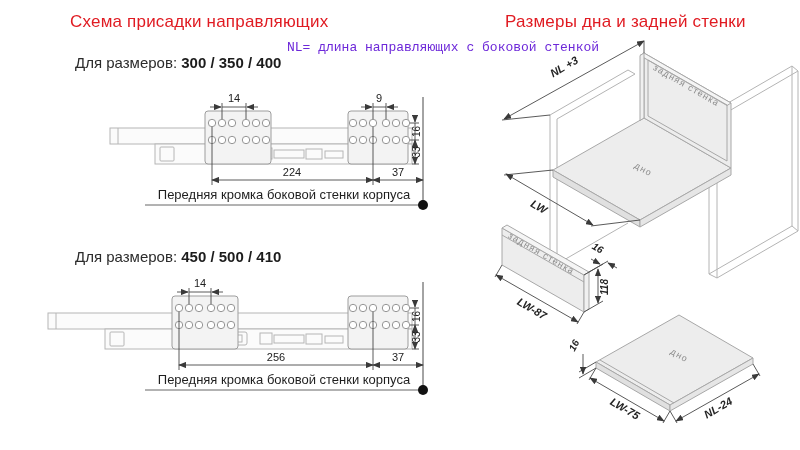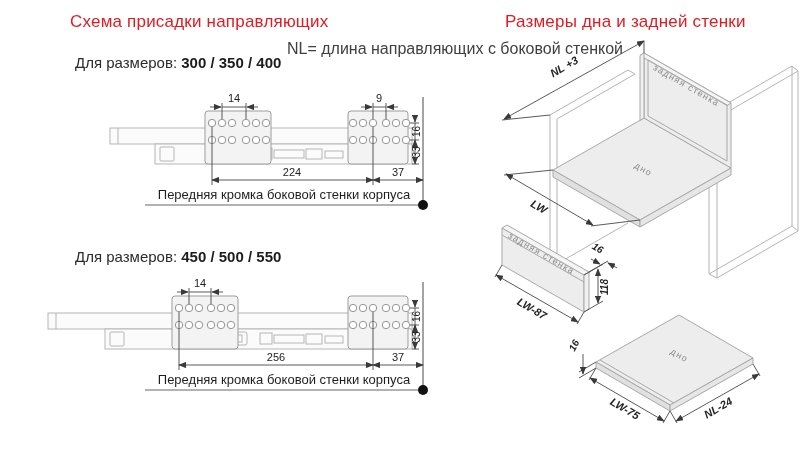--- a/index.html
+++ b/index.html
@@ -1,20 +1,20 @@
 <!DOCTYPE html>
 <html><head>
 <meta charset="utf-8">
 <style>
   html,body{margin:0;padding:0;background:#fff;}
   .stage{position:relative;width:800px;height:450px;background:#ffffff;overflow:hidden;
          font-family:"Liberation Sans",sans-serif;color:#2e2e2e;}
   .abs{position:absolute;}
   .title{font-size:17px;font-weight:normal;color:#e01b22;letter-spacing:.2px;}
-  .note{font-size:16px;color:#404040;}
+  .note{font-size:13px;color:#6d28d9;font-family:Liberation Mono, monospace;}
   .sizes{font-size:15px;color:#2b2b2b;}
   .sizes b{font-weight:bold;color:#1c1c1c;}
   svg{overflow:visible;}
   svg text{font-family:"Liberation Sans",sans-serif;fill:#222;}
   .dimtxt{font-size:11px;}
   .dimtxt-s{font-size:10px;}
   .frontlbl{font-size:13px;fill:#1e1e1e;}
   .isodim{font-size:11px;font-weight:bold;font-style:italic;fill:#242424;}
   .isodim-s{font-size:10px;font-weight:bold;font-style:italic;fill:#242424;}
   .panellbl{font-size:9px;fill:#8a8a8a;letter-spacing:1.2px;}
@@ -126,21 +126,21 @@
       <text class="dimtxt-s" transform="translate(360,48.5) rotate(-90)" text-anchor="middle">16</text>
       <text class="dimtxt-s" transform="translate(360,69) rotate(-90)" text-anchor="middle">33</text>
       <text class="dimtxt" x="232" y="93" text-anchor="middle">224</text>
       <text class="dimtxt" x="338" y="93" text-anchor="middle">37</text>
       <text class="frontlbl" x="224" y="116" text-anchor="middle">Передняя кромка боковой стенки корпуса</text>
     </g>
   </svg>
 
   <div class="abs sizes" style="left:75px;top:248px;">
     <span>Для размеров:</span>
-    <b>450 / 500 / 550</b>
+    <b>450 / 500 / 410</b>
   </div>
 
   <svg class="abs" style="left:45px;top:268px;" width="395" height="140" viewBox="0 0 395 140">
     <defs>
       <marker id="a2" viewBox="0 0 10 8" refX="9" refY="4" markerWidth="9" markerHeight="7" orient="auto-start-reverse">
         <path d="M0,0 L10,4 L0,8 Z" fill="#3a3a3a"></path>
       </marker>
     </defs>
 
     <g stroke="#b6b6b6" fill="#fbfbfb" stroke-width="1">

